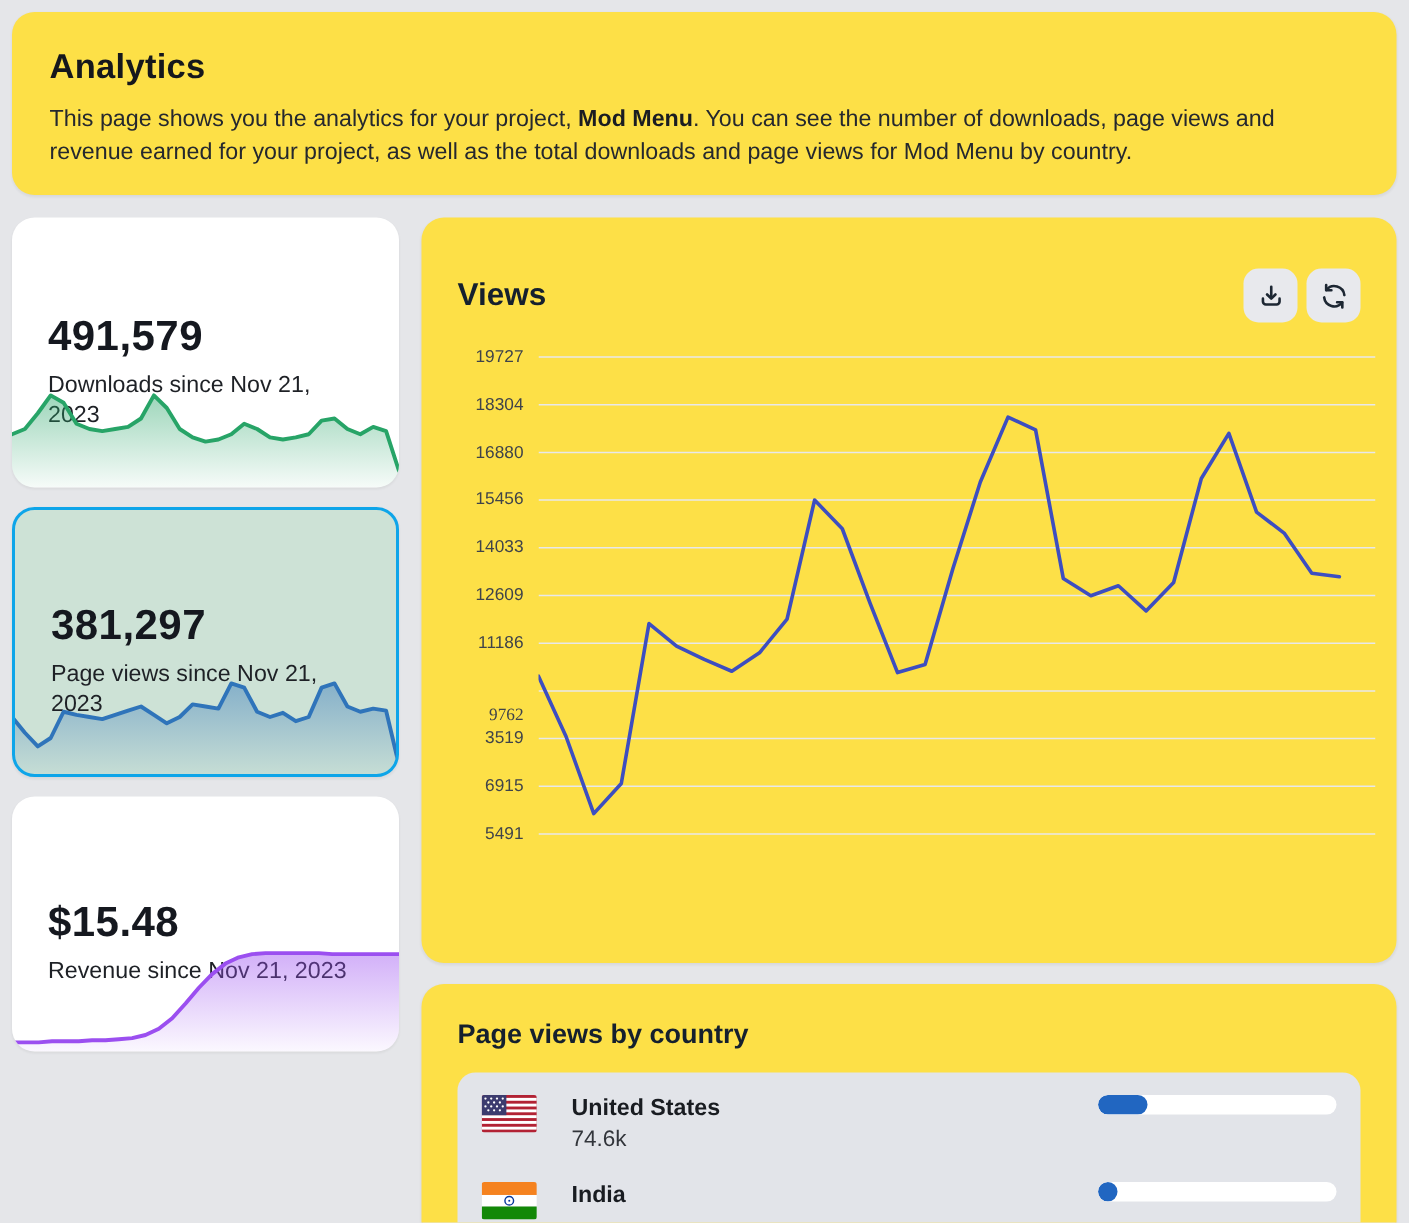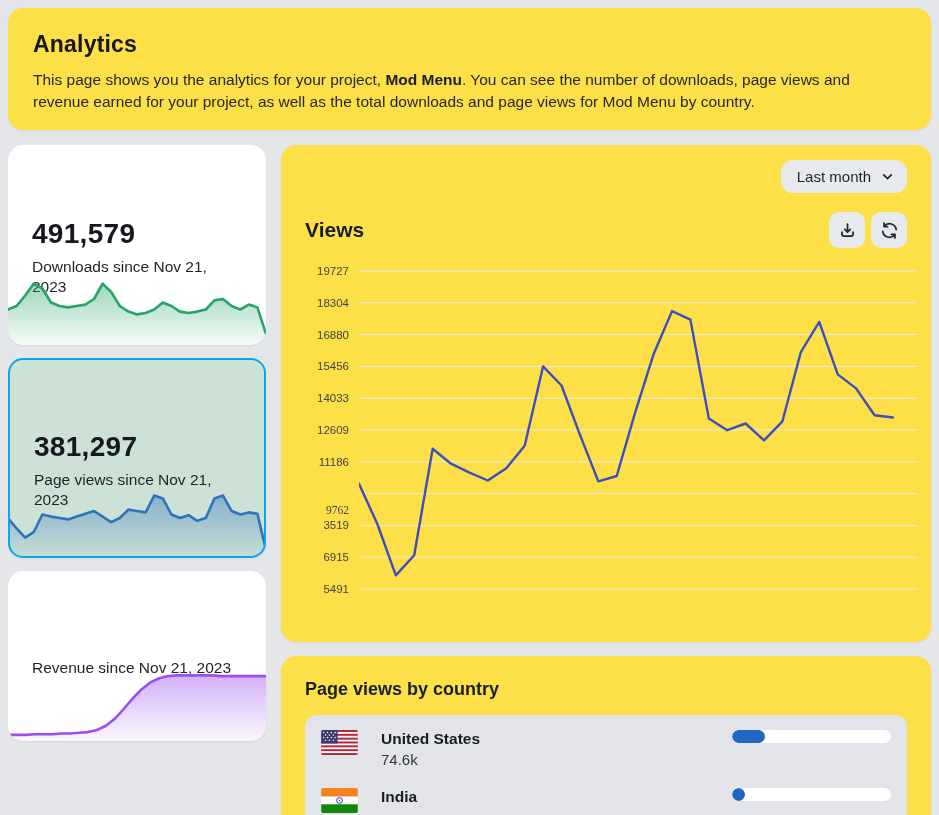--- a/index.html
+++ b/index.html
@@ -19,21 +19,21 @@
   .header-card { padding: 23px 25px; height: 122px; }
   .header-card h1 { font-size: 23px; font-weight: 800; letter-spacing: .2px; margin-bottom: 11px; color: #15171c; }
   .header-card p { font-size: 15.5px; line-height: 1.42; color: #25282e; max-width: 885px; }
   .header-card p strong { font-weight: 700; color: #1b1d22; }
   
   .content-row { display: flex; gap: 15px; align-items: flex-start; }
   .stats-col { width: 258px; flex: none; display: flex; flex-direction: column; gap: 13px; }
   .main-col { flex: 1; display: flex; flex-direction: column; gap: 14px; min-width: 0; }
   
   .stat-card {
-    position: relative; display: block; width: 100%; height: 200px;
+    position: relative; display: block; width: 100%; height: 180px;
     background: #ffffff; border: none; border-radius: 15px; overflow: hidden;
     box-shadow: 0 1px 2px rgba(25,28,33,0.07);
     padding: 24px 24px 0; text-align: left; cursor: pointer;
     font-family: inherit;
   }
   .stat-card.selected { background: #cde2d6; border: 2px solid #0ea5e9; }
   .stat-card.revenue { height: 170px; }
   .stat-value { font-size: 28px; font-weight: 800; color: #15181f; letter-spacing: .3px; margin-bottom: 7px; }
   .stat-label { font-size: 15.5px; line-height: 1.25; color: #1e2126; }
   .sparkline { position: absolute; left: 0; right: 0; bottom: 0; width: 100%; height: 78px; display: block; }
@@ -121,48 +121,39 @@
                 <stop offset="0" stop-color="#2f74ba" stop-opacity="0.45"></stop>
                 <stop offset="1" stop-color="#2f74ba" stop-opacity="0.04"></stop>
               </linearGradient>
             </defs>
             <path d="M0,78 L0.0,39.0 L8.6,49.5 L17.2,58.6 L25.8,53.0 L34.4,35.5 L43.0,37.6 L51.6,39.0 L60.2,40.4 L68.8,37.6 L77.4,34.8 L86.0,32.0 L94.6,37.6 L103.2,43.2 L111.8,39.0 L120.4,30.6 L129.0,32.0 L137.6,33.4 L146.2,16.6 L154.8,19.4 L163.4,35.5 L172.0,39.0 L180.6,36.2 L189.2,41.8 L197.8,39.0 L206.4,19.4 L215.0,16.6 L223.6,32.0 L232.2,35.5 L240.8,33.4 L249.4,34.8 L258.0,71.2 L258,78 Z" fill="url(#spark-grad-1)"></path>
             <path d="M0.0,39.0 L8.6,49.5 L17.2,58.6 L25.8,53.0 L34.4,35.5 L43.0,37.6 L51.6,39.0 L60.2,40.4 L68.8,37.6 L77.4,34.8 L86.0,32.0 L94.6,37.6 L103.2,43.2 L111.8,39.0 L120.4,30.6 L129.0,32.0 L137.6,33.4 L146.2,16.6 L154.8,19.4 L163.4,35.5 L172.0,39.0 L180.6,36.2 L189.2,41.8 L197.8,39.0 L206.4,19.4 L215.0,16.6 L223.6,32.0 L232.2,35.5 L240.8,33.4 L249.4,34.8 L258.0,71.2" fill="none" stroke="#2f74ba" stroke-width="2.6" stroke-linejoin="round" stroke-linecap="round"></path>
           </svg>
       </button>
 
       <button class="stat-card revenue">
+        <div class="stat-value">$15.48</div>
         <div class="stat-label">Revenue since Nov 21, 2023</div>
         <svg class="sparkline" viewBox="0 0 258 78" preserveAspectRatio="none" aria-hidden="true">
             <defs>
               <linearGradient id="spark-grad-2" x1="0" y1="0" x2="0" y2="1">
                 <stop offset="0" stop-color="#9b4ff0" stop-opacity="0.45"></stop>
                 <stop offset="1" stop-color="#9b4ff0" stop-opacity="0.04"></stop>
               </linearGradient>
             </defs>
             <path d="M0,78 L0.0,71.9 L8.9,71.9 L17.8,71.9 L26.7,71.2 L35.6,71.2 L44.5,71.2 L53.4,70.5 L62.3,70.5 L71.2,69.8 L80.1,69.1 L89.0,67.0 L97.9,62.8 L106.8,55.8 L115.7,46.0 L124.6,35.5 L133.4,26.4 L142.3,19.4 L151.2,15.2 L160.1,13.1 L169.0,12.4 L177.9,12.4 L186.8,12.4 L195.7,12.4 L204.6,12.4 L213.5,13.1 L222.4,13.1 L231.3,13.1 L240.2,13.1 L249.1,13.1 L258.0,13.1 L258,78 Z" fill="url(#spark-grad-2)"></path>
             <path d="M0.0,71.9 L8.9,71.9 L17.8,71.9 L26.7,71.2 L35.6,71.2 L44.5,71.2 L53.4,70.5 L62.3,70.5 L71.2,69.8 L80.1,69.1 L89.0,67.0 L97.9,62.8 L106.8,55.8 L115.7,46.0 L124.6,35.5 L133.4,26.4 L142.3,19.4 L151.2,15.2 L160.1,13.1 L169.0,12.4 L177.9,12.4 L186.8,12.4 L195.7,12.4 L204.6,12.4 L213.5,13.1 L222.4,13.1 L231.3,13.1 L240.2,13.1 L249.1,13.1 L258.0,13.1" fill="none" stroke="#9b4ff0" stroke-width="2.6" stroke-linejoin="round" stroke-linecap="round"></path>
           </svg>
       </button>
 
     </aside>
 
     <main class="main-col">
 
       <section class="card chart-card">
-        <div class="range-row">
-          <button class="pill">
-            <span>Last month</span>
-            <span style="display:flex;">
-              <svg width="13" height="13" viewBox="0 0 24 24" fill="none" stroke="#1c2430" stroke-width="3" stroke-linecap="round" stroke-linejoin="round">
-                  <polyline points="5 9 12 16 19 9"></polyline>
-                </svg>
-            </span>
-          </button>
-        </div>
 
         <div class="views-row">
           <h2>Views</h2>
           <div class="icon-btns">
             <button class="icon-btn">
               <span style="display:flex;">
                 <svg width="19" height="19" viewBox="0 0 24 24" fill="none" stroke="currentColor" stroke-width="2.2" stroke-linecap="round" stroke-linejoin="round">
                     <path d="M12 4v9"></path>
                     <path d="M8.5 10.5 12 14l3.5-3.5"></path>
                     <path d="M5 14v2.5A2.5 2.5 0 0 0 7.5 19h9a2.5 2.5 0 0 0 2.5-2.5V14"></path>

